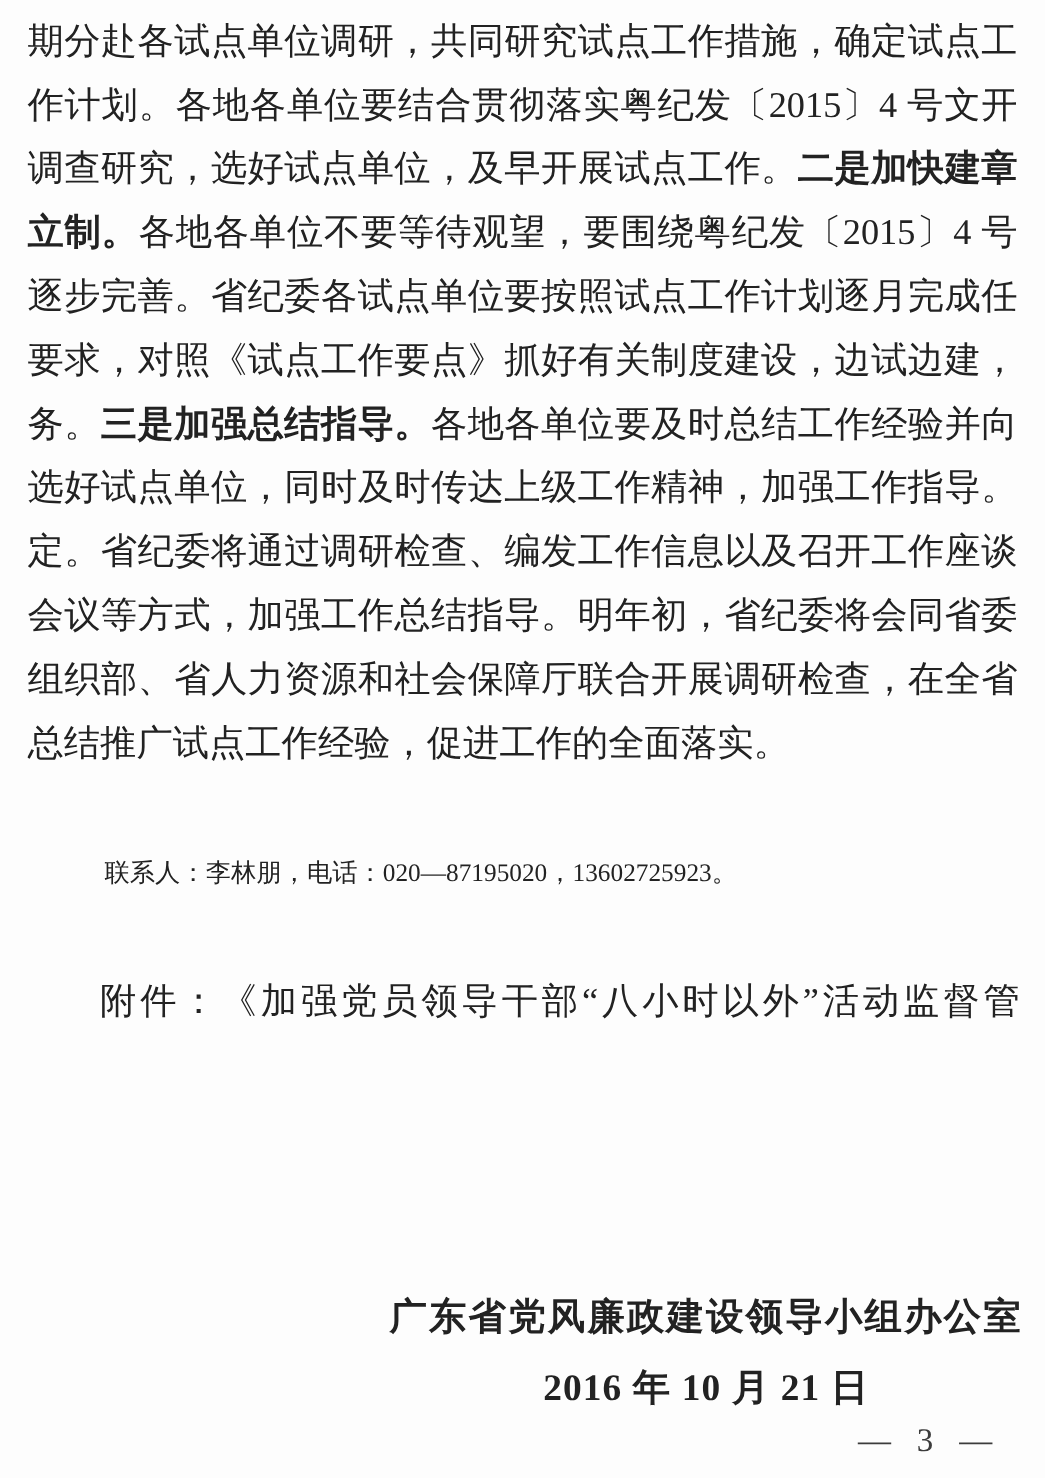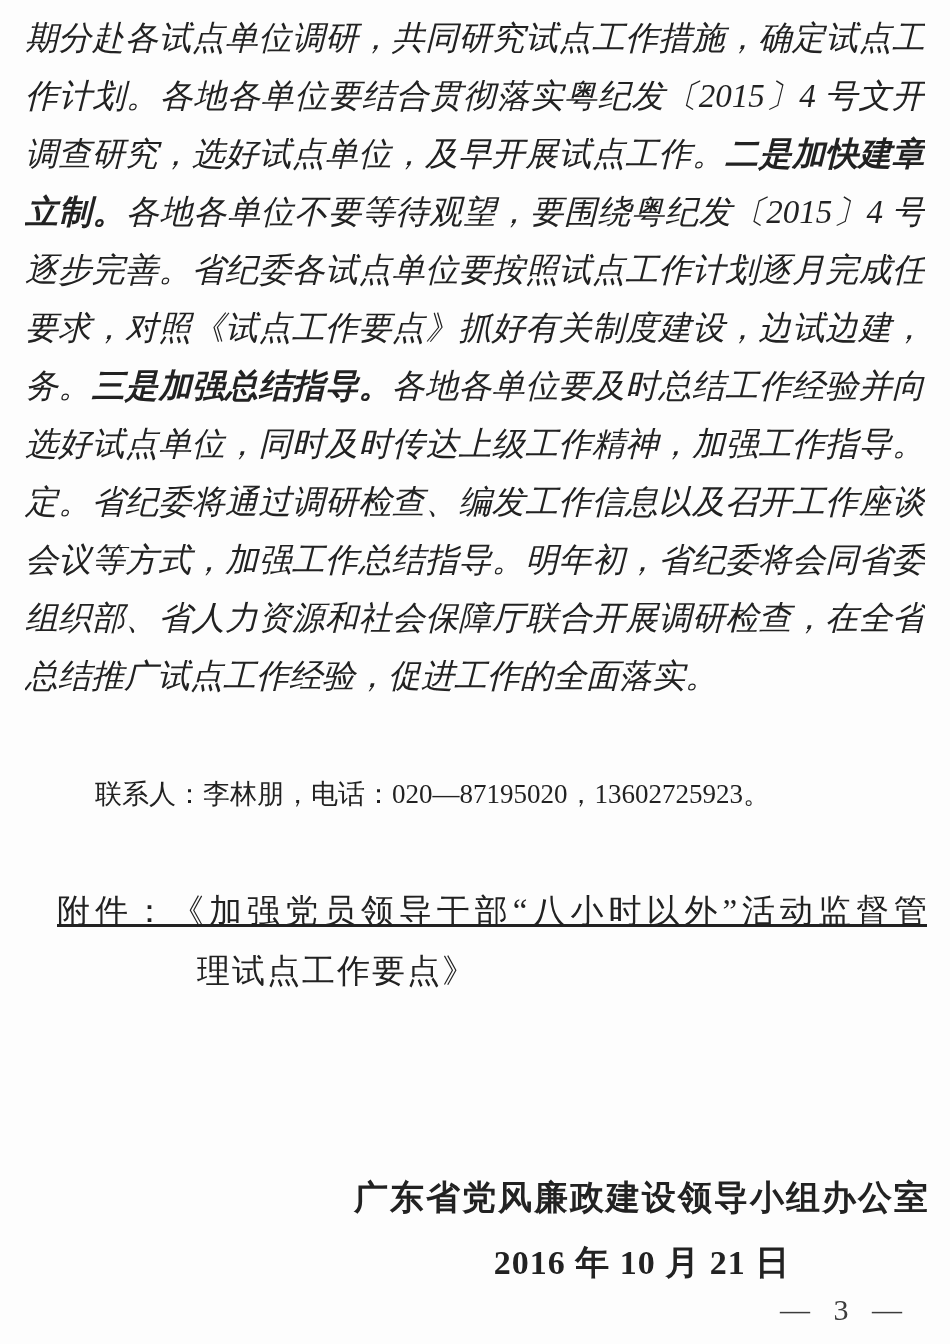--- a/index.html
+++ b/index.html
@@ -24,55 +24,53 @@
     right: 25px;
     font-size: 33px;
   }
   .ln {
     height: 58px;
     line-height: 58px;
     text-align: justify;
     text-align-last: justify;
     text-justify: inter-character;
     overflow: hidden;
-    font-style: italic;
   }
   .ln.end {
     text-align: right;
     text-align-last: left;
   }
   .b {
     font-weight: 700;
   }
   .contact-line {
     position: absolute;
     top: 765px;
     left: 95px;
     right: 7px;
     height: 58px;
     line-height: 58px;
-    font-size: 27px;
+    font-size: 23px;
     overflow: hidden;
   }
   .attachment {
     position: absolute;
     top: 881px;
     left: 25px;
     right: 23px;
     font-size: 33px;
   }
   .attachment .a1 {
-    margin-left: 32px;
+    margin-left: 66px;
     height: 60px;
     line-height: 60px;
     text-align: justify;
     text-align-last: justify;
     text-justify: inter-character;
     overflow: hidden;
-    text-decoration: underline;
   }
   .attachment .a2 {
     margin-left: 172px;
     height: 60px;
     line-height: 60px;
     letter-spacing: 2px;
     text-align: left;
   }
   .signature-block {
     position: absolute;
@@ -124,21 +122,20 @@
     <div class="ln">定。省纪委将通过调研检查、编发工作信息以及召开工作座谈</div>
     <div class="ln">会议等方式，加强工作总结指导。明年初，省纪委将会同省委</div>
     <div class="ln">组织部、省人力资源和社会保障厅联合开展调研检查，在全省</div>
     <div class="ln end">总结推广试点工作经验，促进工作的全面落实。</div>
   </div>
 
   <div class="contact-line">联系人：李林朋，电话：020—87195020，13602725923。</div>
 
   <div class="attachment">
     <div class="a1">附件：《加强党员领导干部“八小时以外”活动监督管</div>
-    <div class="a2">理试点工作要点》</div>
   </div>
 
   <div class="signature-block">
     <div class="signature-line">广东省党风廉政建设领导小组办公室</div>
     <div class="date-line">2016 年 10 月 21 日</div>
   </div>
 
   <div class="page-number">— 3 —</div>
 
 </div>

